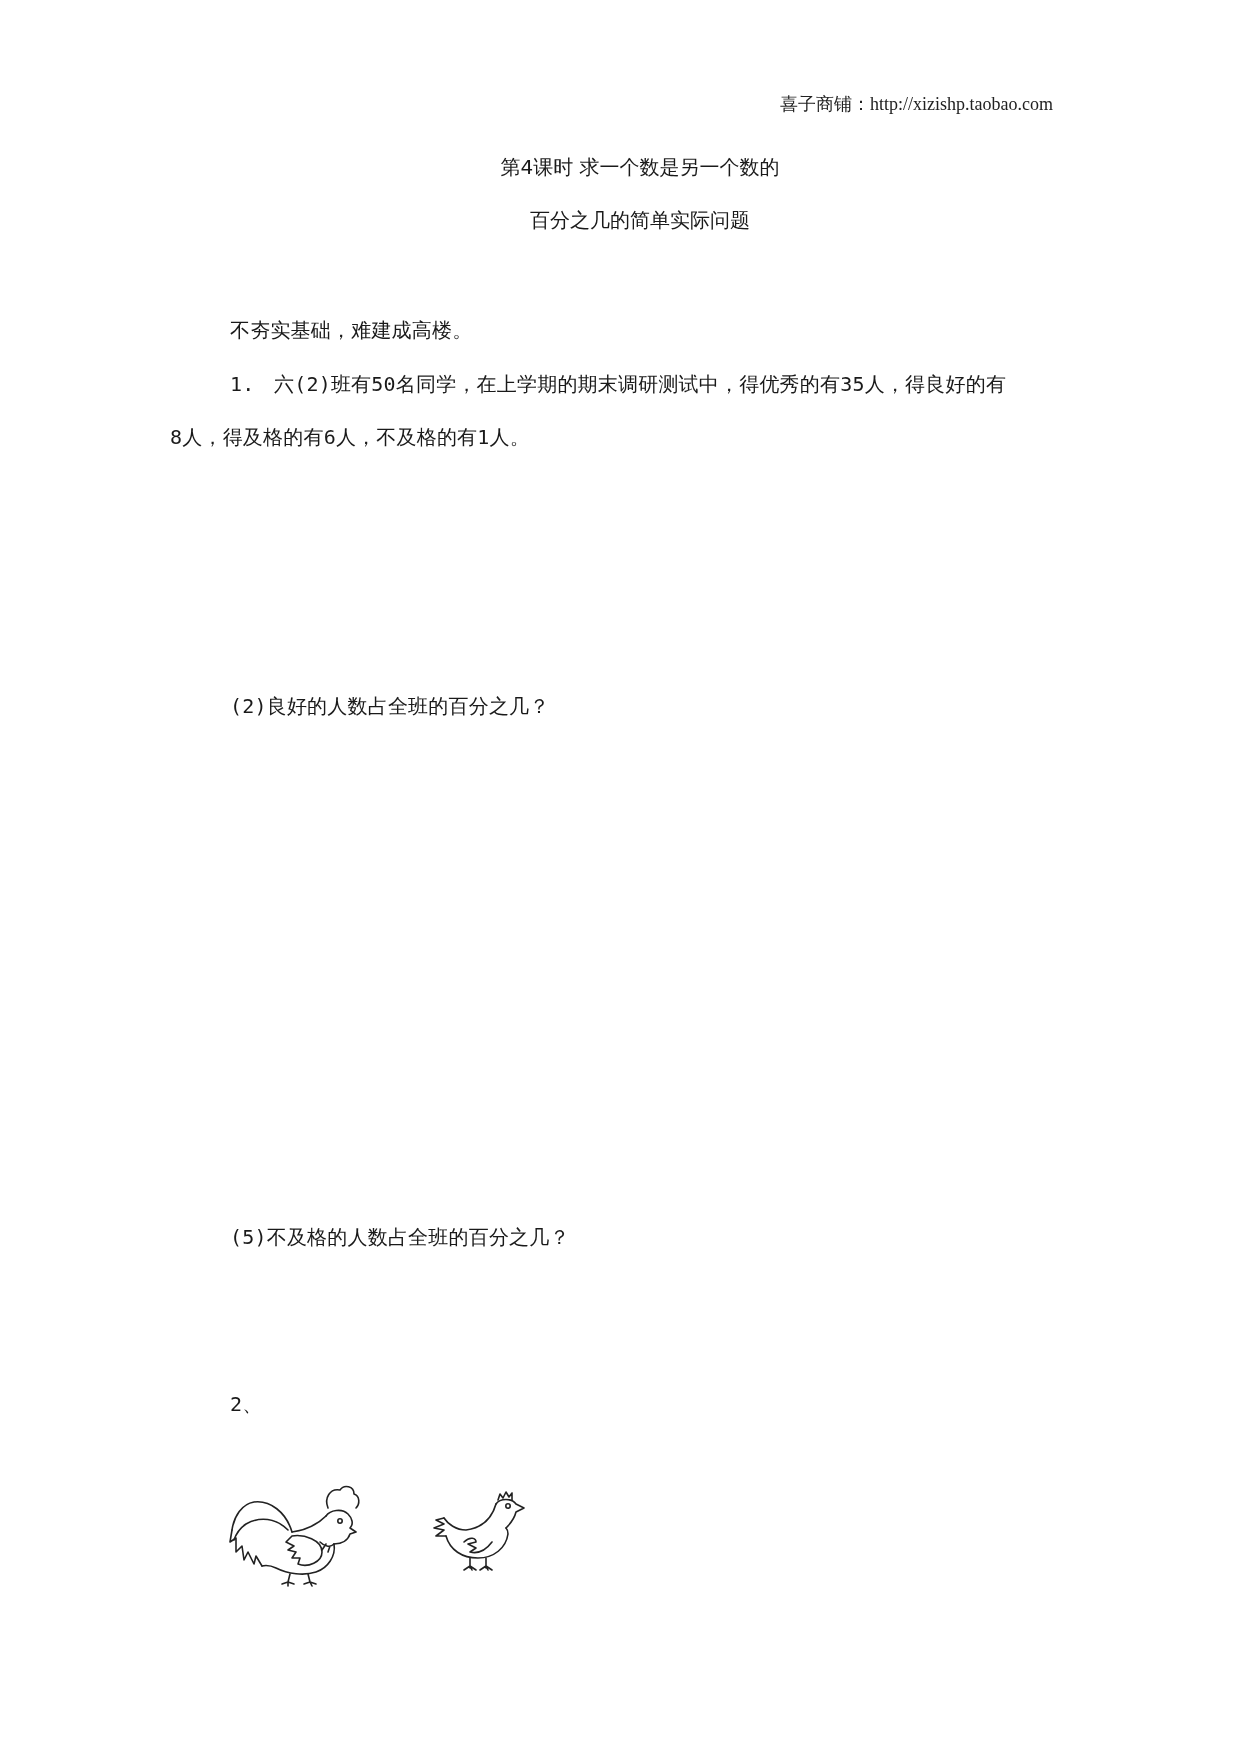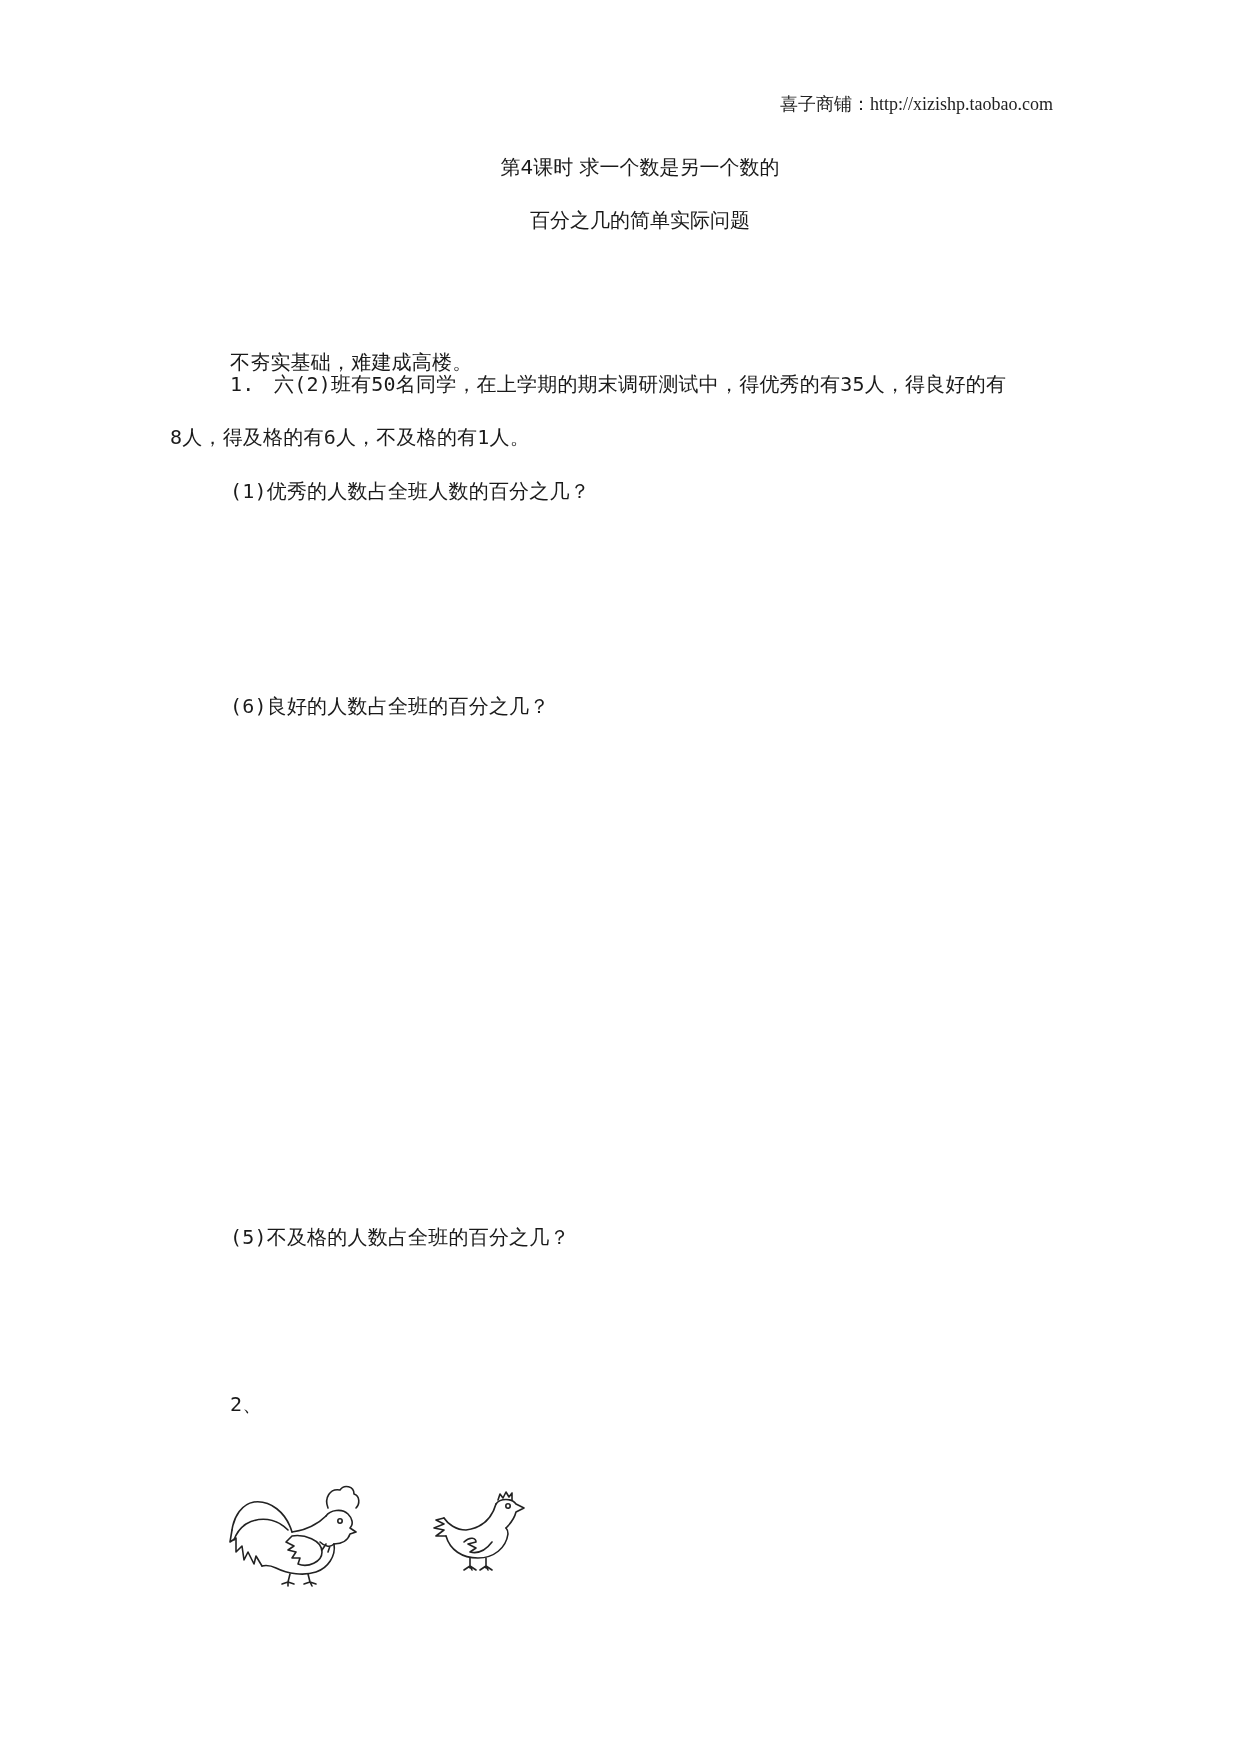--- a/index.html
+++ b/index.html
@@ -9,21 +9,21 @@
       position: absolute; right: 188px; top: 92px;
       font-family: "Liberation Serif", "DejaVu Serif", serif; font-size: 18px; color: #222;
       white-space: nowrap;
     }
     .title { position: absolute; left: 0; width: 1280px; text-align: center;
       font-family: "DejaVu Sans", "Liberation Sans", sans-serif; font-size: 20px; color: #1a1a1a; white-space: nowrap; }
     .title.l1 { top: 154px; }
     .title.l2 { top: 207px; }
     .line { position: absolute; font-family: "DejaVu Sans Mono", "DejaVu Sans", monospace; font-size: 20px;
       color: #1a1a1a; white-space: nowrap; letter-spacing: 0.2px; }
-    .motto { left: 230px; top: 317px; font-family: Liberation Serif, serif; margin-top: 32px; }
+    .motto { left: 230px; top: 317px; font-family: Liberation Serif, serif; }
     .q1a { left: 230px; top: 371px; }
     .q1b { left: 170px; top: 424px; }
     .sub1 { left: 230px; top: 478px; }
     .sub2 { left: 230px; top: 693px; }
     .sub3 { left: 230px; top: 958px; }
     .sub4 { left: 230px; top: 1224px; }
     .q2 { left: 230px; top: 1391px; }
     .num { display: inline-block; width: 44px; }
     .illus { position: absolute; }
     .rooster { left: 226px; top: 1476px; width: 136px; height: 112px; }
@@ -40,22 +40,21 @@
   <div class="title l1">第4课时 求一个数是另一个数的</div>
   <div class="title l2">百分之几的简单实际问题</div>
 
   <div class="line motto">不夯实基础，难建成高楼。</div>
 
   <div class="line q1a">
     <span class="num">1.</span><span>六(2)班有50名同学，在上学期的期末调研测试中，得优秀的有35人，得良好的有</span>
   </div>
   <div class="line q1b">8人，得及格的有6人，不及格的有1人。</div>
 
-  <div class="line sub1">(1)优秀的人数占全班人数的百分之几？</div>
-  <div class="line sub2">(6)良好的人数占全班的百分之几？</div>
+  <div class="line sub2">(2)良好的人数占全班的百分之几？</div>
   <div class="line sub4">(5)不及格的人数占全班的百分之几？</div>
 
   <div class="line q2">2、</div>
 
   <svg class="illus rooster" viewBox="0 0 136 112">
 
     <path d="M102 32 C98 22 104 12 114 14 C118 8 128 10 128 18 C134 20 134 28 130 32"></path>
 
     <path d="M100 40 C104 34 116 32 122 38 C126 42 128 48 124 52 L130 56 L124 58 C122 64 116 68 108 68"></path>
     <circle cx="114" cy="45" r="2.2"></circle>

